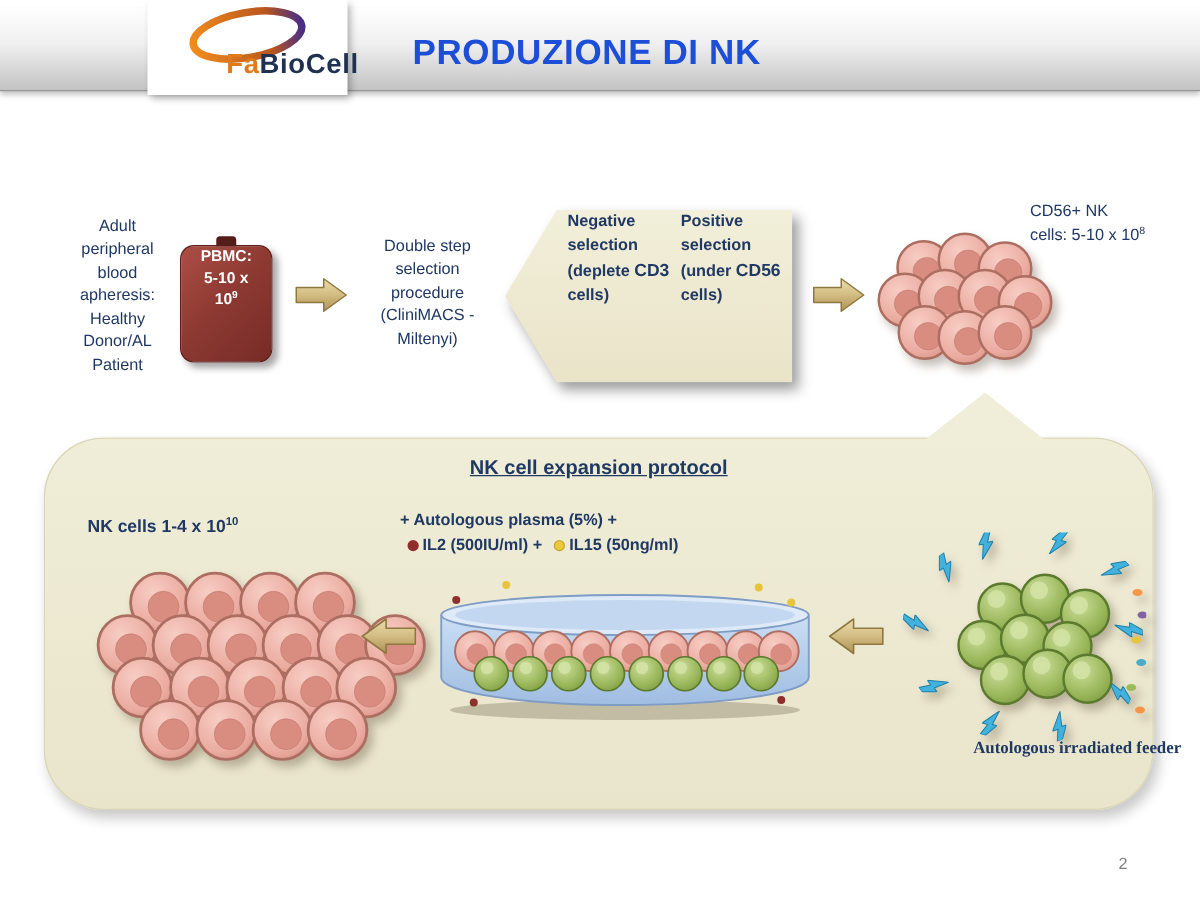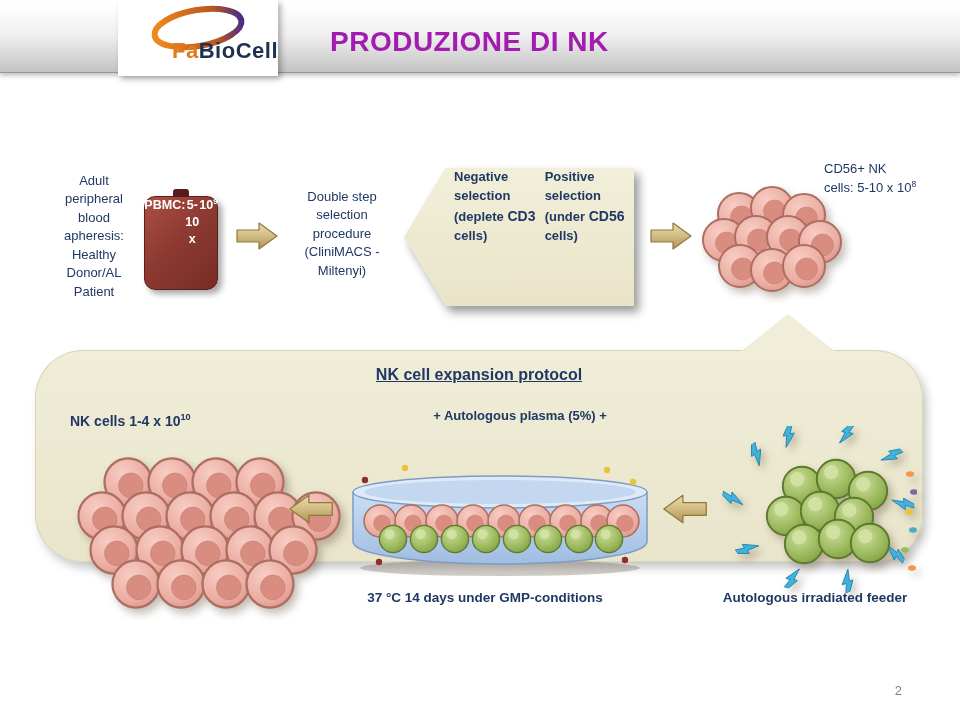--- a/index.html
+++ b/index.html
@@ -6,39 +6,39 @@
   .slide{position:relative;width:960px;height:720px;background:#ffffff;overflow:hidden;
          font-family:"Liberation Sans","DejaVu Sans",sans-serif;color:#1F3864;}
 
   
   .header-band{position:absolute;left:0;top:6px;width:100%;height:66px;
     background:linear-gradient(180deg,#ffffff 0%,#efefef 45%,#c3c3c3 100%);
     border-bottom:1px solid #979797;box-shadow:0 3px 4px rgba(0,0,0,0.22);}
   .logo-box{position:absolute;left:118px;top:0;width:160px;height:76px;background:#ffffff;
     box-shadow:3px 3px 6px rgba(0,0,0,0.3);}
   .logo-swoosh{position:absolute;left:8px;top:2px;}
-  .logo-text{position:absolute;left:0;bottom:12px;width:100%;text-align:right;
-    font-size:22px;font-weight:bold;letter-spacing:0.5px;}
+  .logo-text{position:absolute;left:0;bottom:12px;width:100%;text-align:center;
+    font-size:22px;font-weight:bold;letter-spacing:0.5px;padding-left:36px;}
   .logo-fa{color:#E07B1A;}
   .logo-bio,.logo-cell{color:#1F3050;}
   .slide-title{position:absolute;left:330px;top:26px;margin:0;font-size:28px;font-weight:bold;
-    color:#a21caf;letter-spacing:0.5px;}
+    color:#1d4ed8;letter-spacing:0.5px;}
 
   
   .txt{position:absolute;font-size:13px;line-height:1.42;color:#1F3864;}
   .source-label{left:50px;top:172px;width:88px;text-align:center;}
   .step-label{left:286px;top:188px;width:112px;text-align:center;}
   .result-label{left:824px;top:160px;width:95px;text-align:left;}
   sup{font-size:0.65em;}
 
   .blood-bag{position:absolute;left:144px;top:196px;width:72px;height:92px;
     background:linear-gradient(135deg,#AC4F46 0%,#8E3A33 45%,#772B26 100%);
     border:1.5px solid #5E1F1B;border-radius:11px;box-shadow:4px 4px 6px rgba(0,0,0,0.35);
     color:#ffffff;font-weight:bold;font-size:12.5px;text-align:center;
-    display:flex;flex-direction:row;justify-content:center;line-height:1.35;}
+    display:flex;flex-direction:column;line-height:1.35;}
   .bag-nub{position:absolute;top:-8px;left:50%;transform:translateX(-50%);
     width:16px;height:8px;background:#541D19;border-radius:3px 3px 0 0;}
 
   .flow-arrow{position:absolute;}
   .arrow-1{left:236px;top:220px;}
   .arrow-2{left:650px;top:220px;}
   .arrow-3{left:288px;top:492px;}
   .arrow-4{left:662px;top:492px;}
 
   .callout-wrap{position:absolute;left:404px;top:168px;
@@ -46,43 +46,43 @@
   .callout{width:230px;height:138px;box-sizing:border-box;
     background:linear-gradient(180deg,#F2EFDA 0%,#E9E4C8 100%);
     clip-path:polygon(18% 0,100% 0,100% 100%,18% 100%,0 50%);
     display:flex;flex-direction:row;justify-content:center;padding-left:50px;
     font-weight:bold;font-size:13px;line-height:1.45;color:#1F3864;}
   .callout-group{margin:0;}
   .callout-group.first{margin-bottom:13px;}
   .marker{font-size:14px;}
 
   
-  .panel{position:absolute;left:35px;top:350px;width:888px;height:212px;
+  .panel{position:absolute;left:35px;top:350px;width:888px;height:298px;
     background:linear-gradient(180deg,#F0EDD8 0%,#E9E5CB 100%);
     border-radius:48px;box-shadow:4px 6px 10px rgba(0,0,0,0.22),inset 0 0 0 1px #DAD5B6;}
   .panel-notch{position:absolute;top:-36px;left:705px;width:0;height:0;
     border-left:48px solid transparent;border-right:48px solid transparent;
     border-bottom:38px solid #F0EDD8;}
   .panel-title{position:absolute;top:16px;left:0;width:100%;text-align:center;margin:0;
     font-size:16px;font-weight:bold;color:#1F3864;text-decoration:underline;}
   .yield-label{position:absolute;left:35px;top:62px;width:200px;
     font-weight:bold;font-size:14px;}
   .cluster-large{position:absolute;left:15px;top:92px;}
-  .supplement{position:absolute;left:285px;top:56px;width:400px;text-align:center;
+  .supplement{position:absolute;left:285px;top:56px;width:400px;
     font-weight:bold;font-size:13px;line-height:1.55;}
   .dot{display:inline-block;width:9px;height:9px;border-radius:50%;
     margin:0 3px 0 6px;vertical-align:-1px;box-sizing:border-box;}
   .il2-dot{background:#8E2F2B;}
   .il15-dot{background:#EBC83D;border:1px solid #C8A52A;}
   .dish{position:absolute;left:310px;top:112px;}
   .conditions{position:absolute;left:270px;top:240px;width:360px;text-align:center;
     font-weight:bold;font-size:13.5px;}
   .feeder-cluster{position:absolute;left:682px;top:76px;}
-  .feeder-label{position:absolute;left:650px;top:240px;width:260px;text-align:center;
-    font-weight:bold;font-size:13.5px;}
+  .feeder-label{position:absolute;left:650px;top:240px;width:260px;text-align:right;
+    font-weight:bold;font-size:13.5px;font-family:Liberation Serif, serif;}
 
   .shadowed{filter:drop-shadow(4px 5px 4px rgba(90,70,50,0.35));}
   .page-num{position:absolute;right:58px;bottom:22px;font-size:13px;color:#808080;}
 </style>
 </head>
 <body>
 
 <div class="slide">
 
   <svg width="0" height="0" style="position:absolute" aria-hidden="true">
@@ -206,20 +206,24 @@
       <use href="#cellP" x="172" y="80" width="56" height="56"></use>
       <use href="#cellP" x="215" y="80" width="56" height="56"></use>
       <use href="#cellP" x="58" y="114" width="56" height="56"></use>
       <use href="#cellP" x="103" y="114" width="56" height="56"></use>
       <use href="#cellP" x="148" y="114" width="56" height="56"></use>
       <use href="#cellP" x="192" y="114" width="56" height="56"></use>
     </svg>
 
     <div class="supplement">
       <div>+ Autologous plasma (5%) +</div>
+      <div>
+        <span class="dot il2-dot"></span><span>IL2 (500IU/ml) +</span>
+        <span class="dot il15-dot"></span><span>IL15 (50ng/ml)</span>
+      </div>
     </div>
 
     <svg class="dish" width="310" height="118" viewBox="0 0 310 118">
       <ellipse cx="155" cy="106" rx="140" ry="8" fill="rgba(70,60,40,0.25)"></ellipse>
       <path d="M8,30 L8,80 A147,22 0 0 0 302,80 L302,30" fill="url(#dishGrad)" stroke="#7F9CC4" stroke-width="1.5"></path>
       <ellipse cx="155" cy="30" rx="147" ry="16" fill="#DFEAF8" stroke="#7F9CC4" stroke-width="1.5"></ellipse>
       <ellipse cx="155" cy="30" rx="136" ry="12" fill="#C3D8F0"></ellipse>
       <use href="#cellP" x="16" y="40" width="38" height="38"></use>
       <use href="#cellP" x="47" y="40" width="38" height="38"></use>
       <use href="#cellP" x="78" y="40" width="38" height="38"></use>
@@ -238,21 +242,20 @@
       <use href="#cellG" x="217" y="60" width="34" height="34"></use>
       <use href="#cellG" x="247" y="60" width="34" height="34"></use>
       <circle cx="20" cy="18" r="3.2" fill="#8E2F2B"></circle>
       <circle cx="60" cy="6" r="3.2" fill="#E8C33C"></circle>
       <circle cx="262" cy="8" r="3.2" fill="#E8C33C"></circle>
       <circle cx="288" cy="20" r="3.2" fill="#E8C33C"></circle>
       <circle cx="34" cy="100" r="3.2" fill="#8E2F2B"></circle>
       <circle cx="280" cy="98" r="3.2" fill="#8E2F2B"></circle>
     </svg>
 
-    <div class="conditions">37 °C 14 days under GMP-conditions</div>
 
     <svg class="feeder-cluster shadowed" width="200" height="170" viewBox="0 0 200 170">
       <g transform="translate(40,28) rotate(-35)">
           <use href="#bolt" x="-6" y="-11" width="12" height="22"></use>
         </g>
       <g transform="translate(16,72) rotate(-80)">
           <use href="#bolt" x="-6" y="-11" width="12" height="22"></use>
         </g>
       <g transform="translate(30,122) rotate(-125)">
           <use href="#bolt" x="-6" y="-11" width="12" height="22"></use>

